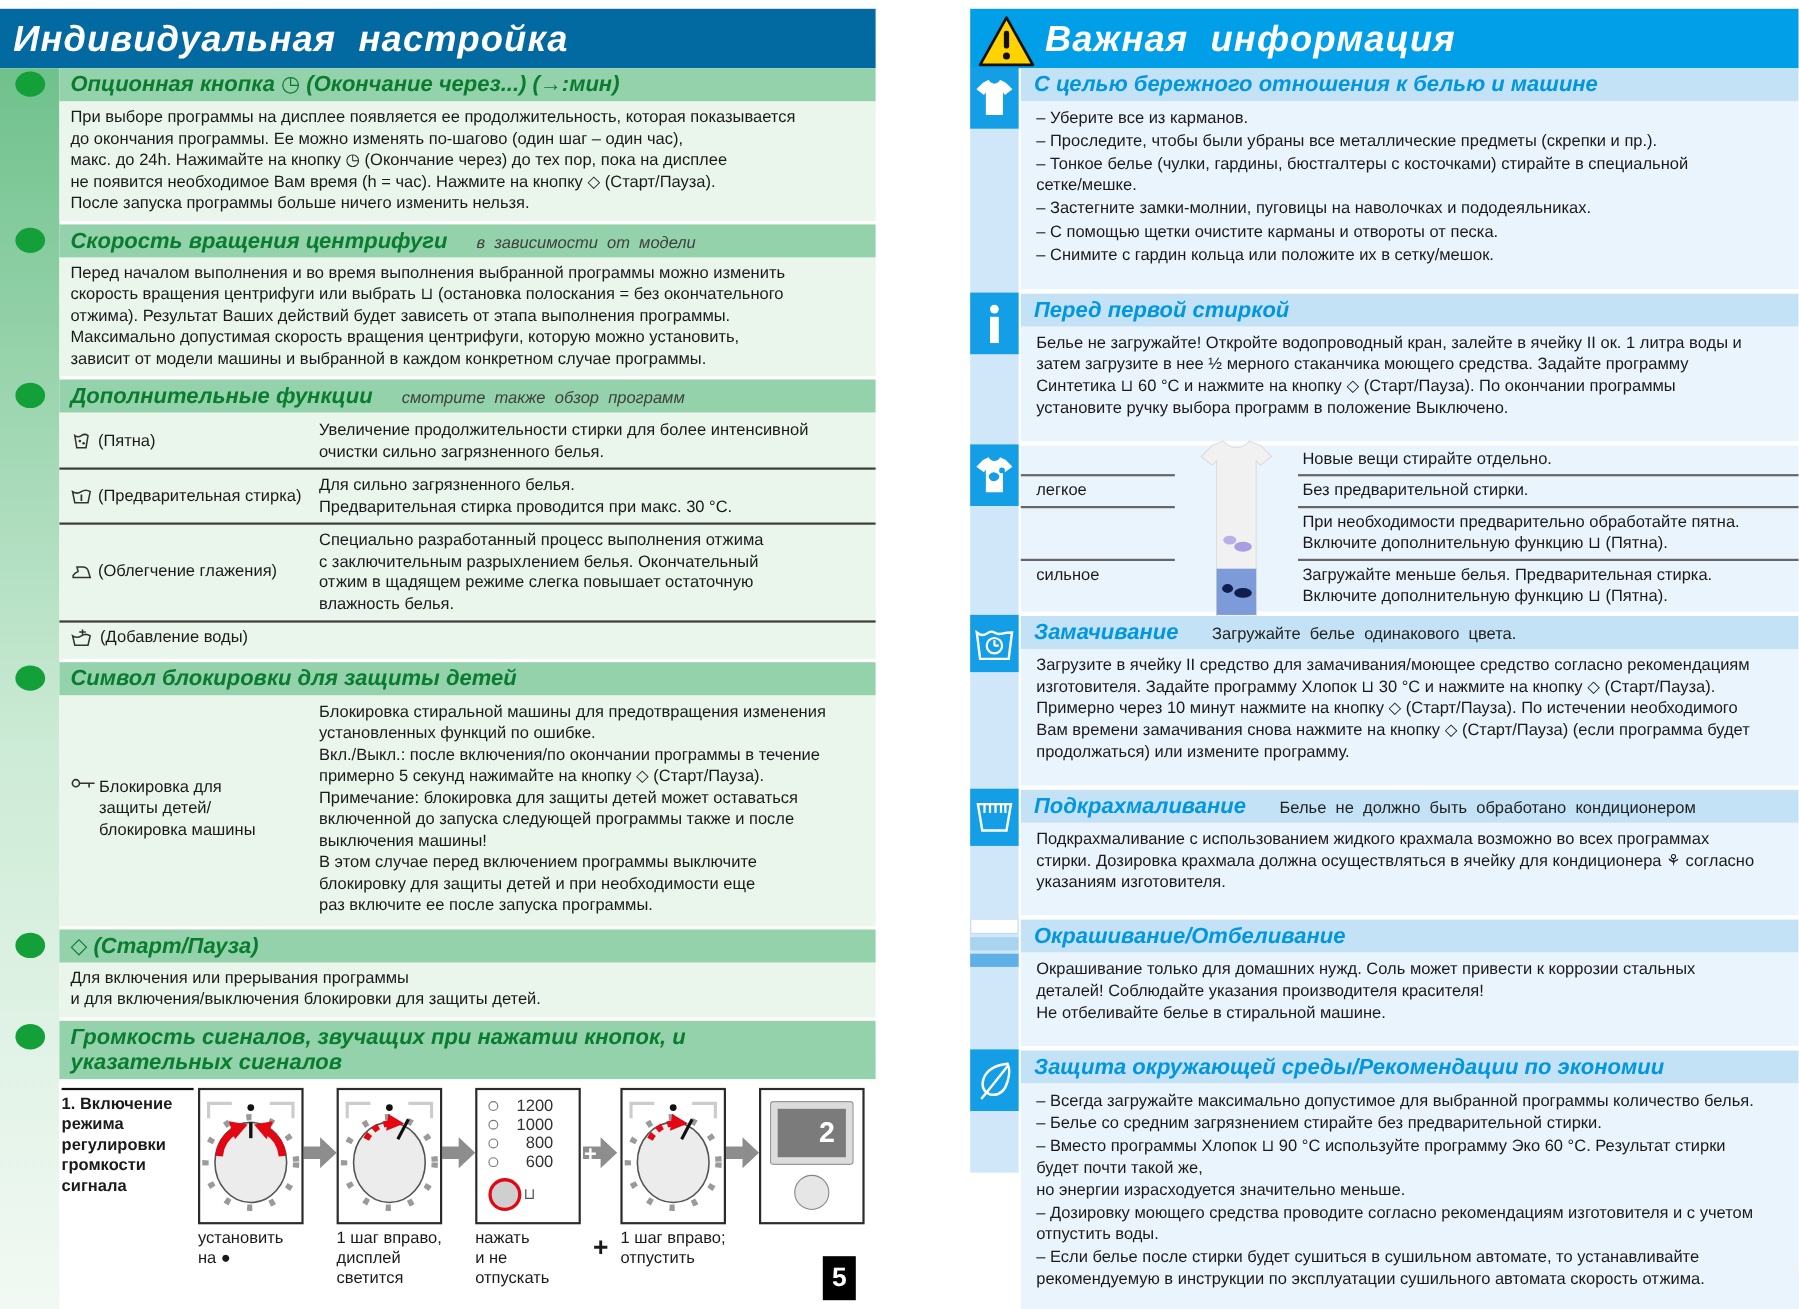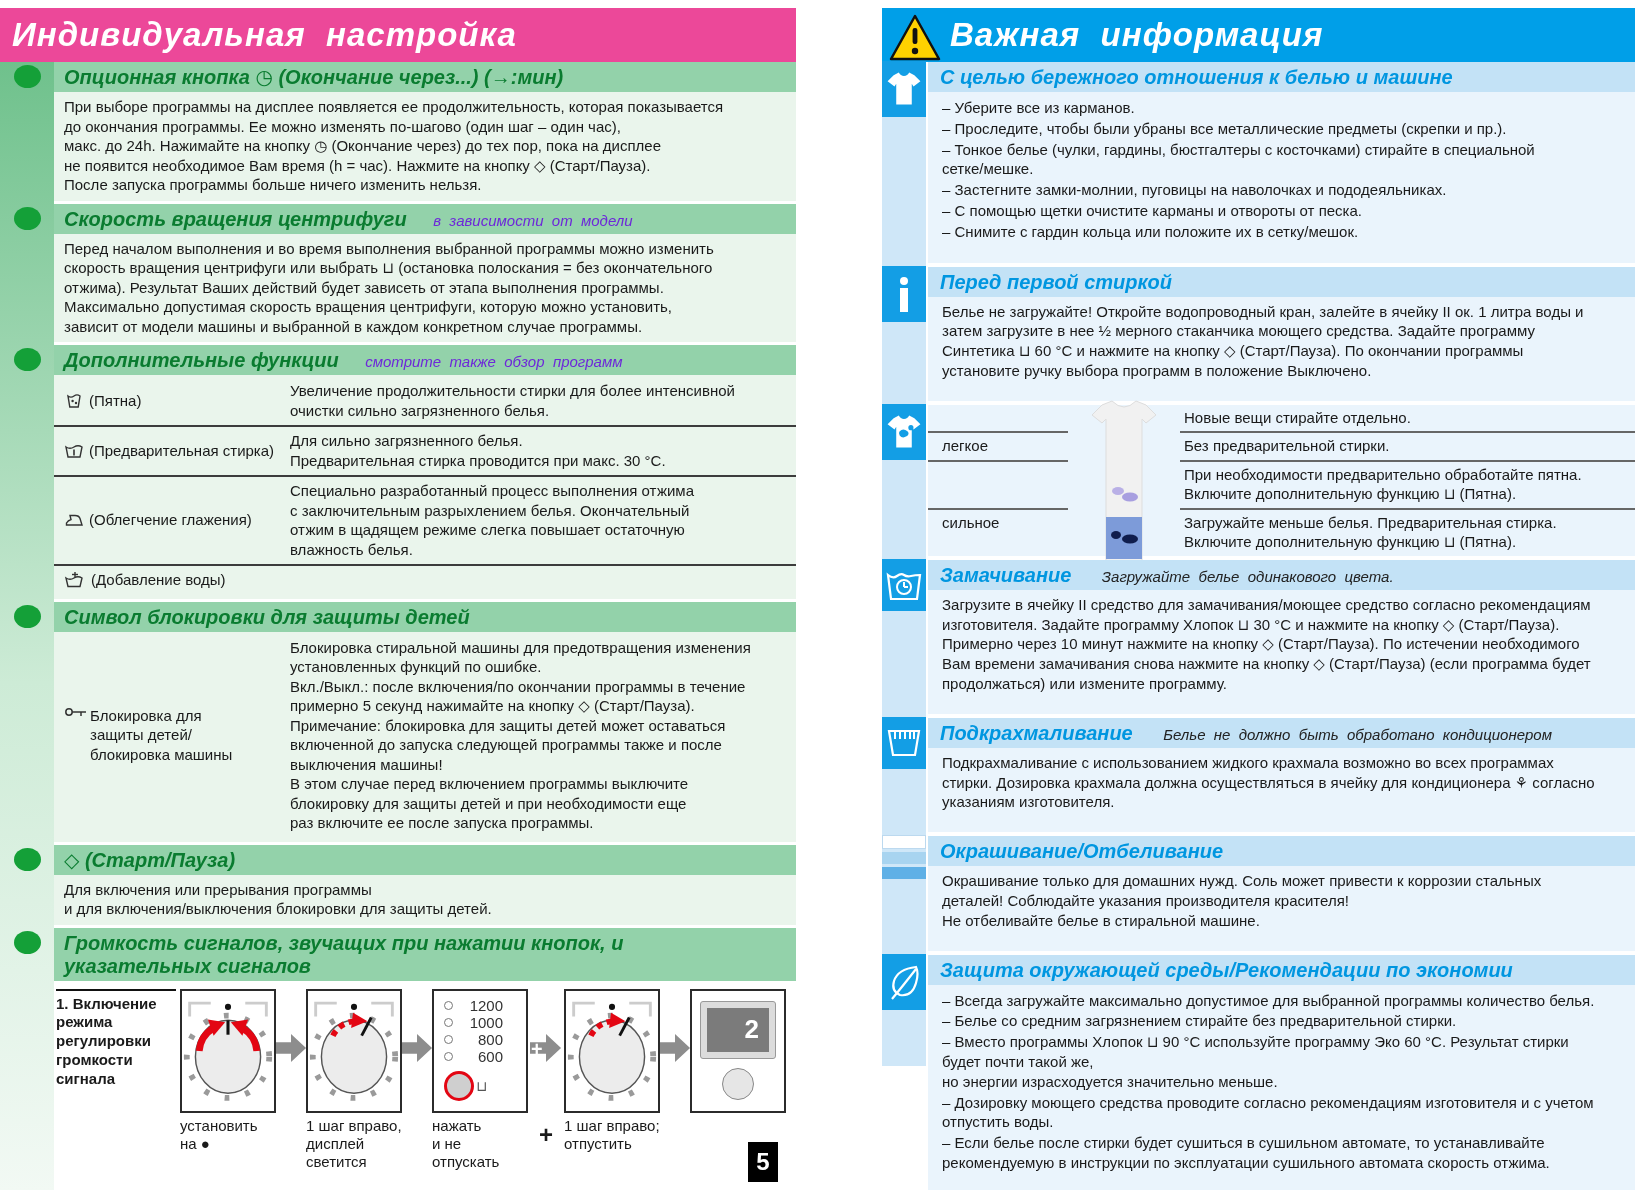--- a/index.html
+++ b/index.html
@@ -4,32 +4,32 @@
 <style>
   html,body{margin:0;padding:0}
   body{width:1635px;height:1190px;position:relative;background:#fff;
        font-family:"Liberation Sans","DejaVu Sans",sans-serif;color:#1a1a1a;overflow:hidden}
   .page{position:absolute;top:0;height:1190px;background:#fff}
   #pageL{left:0;width:796px}
   #pageR{left:882px;width:797px}
 
   
   .hdr{height:54px;margin-top:8px;display:flex;align-items:center;position:relative}
-  #pageL .hdr{background:#ec4899;padding-left:12px}
+  #pageL .hdr{background:#0369a1;padding-left:12px}
   #pageR .hdr{background:#009fe8;padding-left:68px}
   .hdr h1{color:#fff;font-style:italic;font-weight:bold;font-size:33px;margin:0;letter-spacing:1px;white-space:pre}
   .warnicon{position:absolute;left:6px;top:5px}
 
   
   .lstrip{position:absolute;left:0;top:62px;width:54px;height:1128px;
           background:linear-gradient(to bottom,#6fc18c,#cdebd6 55%,#f2f9f4)}
   .sec{margin-left:54px;position:relative;margin-bottom:3px}
   .shead{background:#93d2aa;padding:4px 10px 3px;position:relative;min-height:22px}
   .ht{color:#0a7c30;font-weight:bold;font-style:italic;font-size:20px;white-space:pre-line;line-height:1.15}
-  .hnote{font-style:italic;font-size:15px;margin-left:22px;color:#6d28d9;white-space:pre}
+  .hnote{font-style:italic;font-size:15px;margin-left:22px;color:#404040;white-space:pre}
   .bullet{position:absolute;left:-40px;top:3px;width:27px;height:23px;background:#14a038;border-radius:50%}
   .sbody{background:#eaf5ec;padding:5px 10px 6px;font-size:15px;line-height:1.3}
   .t{white-space:pre-line}
 
   
   .ftable{background:#eaf5ec;padding:2px 0 4px;font-size:15px;line-height:1.3}
   .frow{display:flex;padding:4px 10px 5px;align-items:center}
   .frow.bt{border-top:2px solid #3c3c3c}
   .fterm{width:226px;flex:none;display:flex;gap:5px;align-items:flex-start}
   .fterm .tlab{white-space:pre-line}
@@ -66,21 +66,21 @@
   .pnum{position:absolute;background:#000;color:#fff;font-weight:bold;font-size:24px;
         display:flex;align-items:center;justify-content:center}
   #pageL .pnum{width:30px;height:40px;right:18px;bottom:8px}
   #pageR .pnum{width:28px;height:42px;right:0px;bottom:0px}
 
   
   .bstrip{position:absolute;left:0;top:66px;width:44px;height:1000px;background:#cfe7f8}
   .bsec{margin-left:46px;position:relative;margin-bottom:4px}
   .bhead{background:#c3e2f6;padding:4px 12px 3px;min-height:22px}
   .bht{color:#0096e0;font-weight:bold;font-style:italic;font-size:20px}
-  .bnote{font-style:italic;font-size:15px;margin-left:26px;color:#222;white-space:pre}
+  .bnote{font-size:15px;margin-left:26px;color:#222;white-space:pre}
   .bbody{background:#eaf4fc;padding:5px 14px 20px;font-size:15px;line-height:1.32}
   .blist div{white-space:pre-line;margin:1px 0}
   .sqicon{position:absolute;left:-46px;top:-1px;width:44px;height:46px;background:#139ee5;
           display:flex;align-items:center;justify-content:center}
   .baricon{position:absolute;left:-46px;top:-1px;width:44px;height:44px;display:flex;flex-direction:column;gap:3px}
   .baricon div{flex:1}
 
   
   .dirt{display:grid;grid-template-columns:140px 112px 1fr;background:#eaf4fc;font-size:15px;line-height:1.3;position:relative}
   .dcell{padding:3px 4px 4px 14px}

